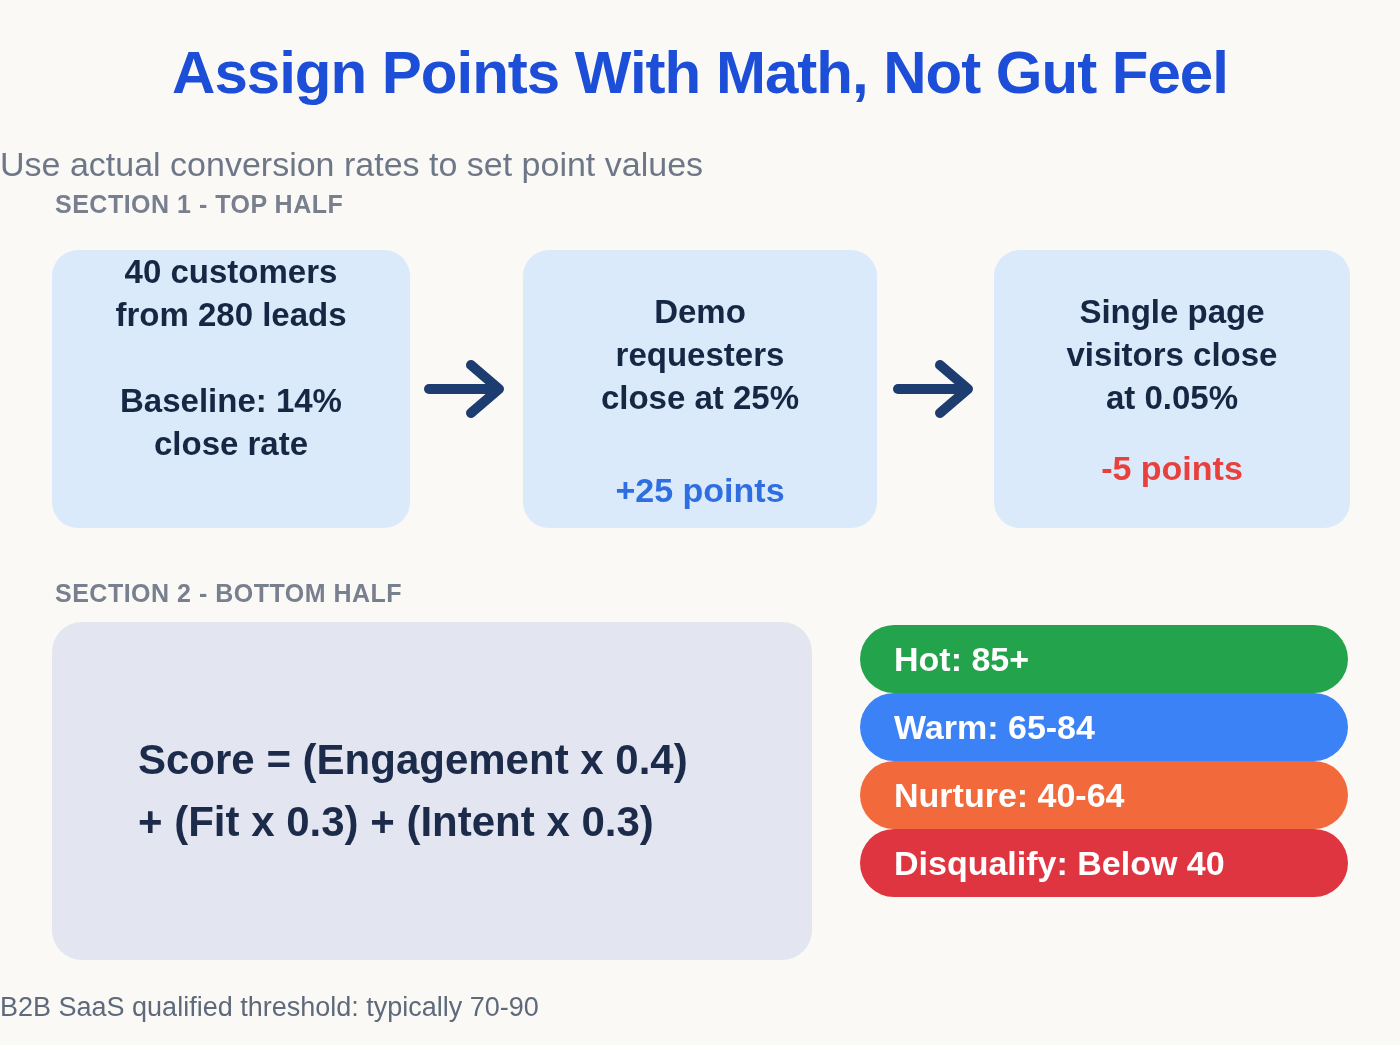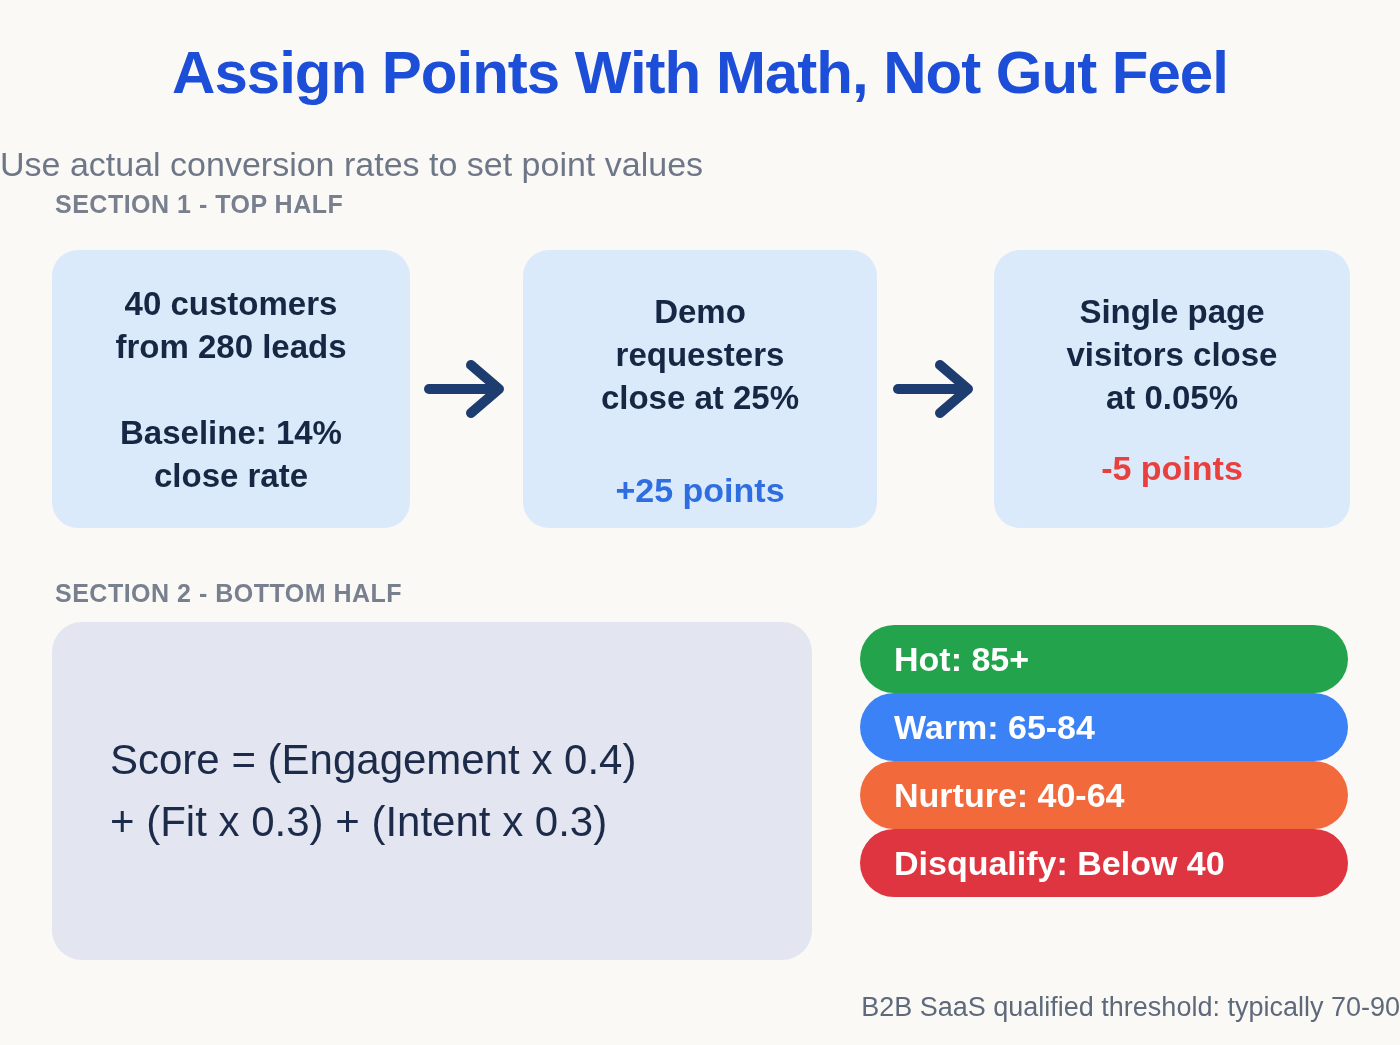--- a/index.html
+++ b/index.html
@@ -58,21 +58,21 @@
     display: flex;
     flex-direction: column;
     align-items: center;
     text-align: center;
     color: #152742;
     font-weight: 700;
     font-size: 33px;
     line-height: 43px;
   }
   .metric-card .card-text { white-space: pre-line; }
-  .card-1 { left: 52px;  width: 358px; justify-content: center; }
+  .card-1 { left: 52px;  width: 358px; }
   .card-2 { left: 523px; width: 354px; justify-content: space-between; padding: 40px 16px 16px; }
   .card-3 { left: 994px; width: 356px; justify-content: space-between; padding: 40px 16px 38px; }
   .points-text {
     font-size: 34px;
     font-weight: 700;
   }
 
   
   .flow-arrow {
     position: absolute;
@@ -87,23 +87,23 @@
   .formula-card {
     position: absolute;
     left: 52px; top: 622px;
     width: 760px; height: 338px;
     background: #e3e6f1;
     border-radius: 30px;
     display: flex;
     align-items: center;
   }
   .formula-text {
-    padding-left: 58px;
+    padding-left: 86px;
     font-size: 42px;
-    font-weight: 400;
+    font-weight: 700;
     line-height: 62px;
     color: #1d2b4a;
     white-space: pre-line;
   }
 
   
   .tier-list {
     position: absolute;
     left: 860px; top: 625px;
     width: 488px;
@@ -118,21 +118,21 @@
     padding-left: 34px;
     color: #ffffff;
     font-size: 34px;
     font-weight: 700;
   }
 
   
   .footer-note {
     position: absolute;
     top: 992px; left: 0; width: 1400px;
-    text-align: right;
+    text-align: left;
     font-size: 27px;
     font-weight: 400;
     color: #5e6a7b;
   }
 </style>
 </head>
 <body>
 
 <div class="page">
 

